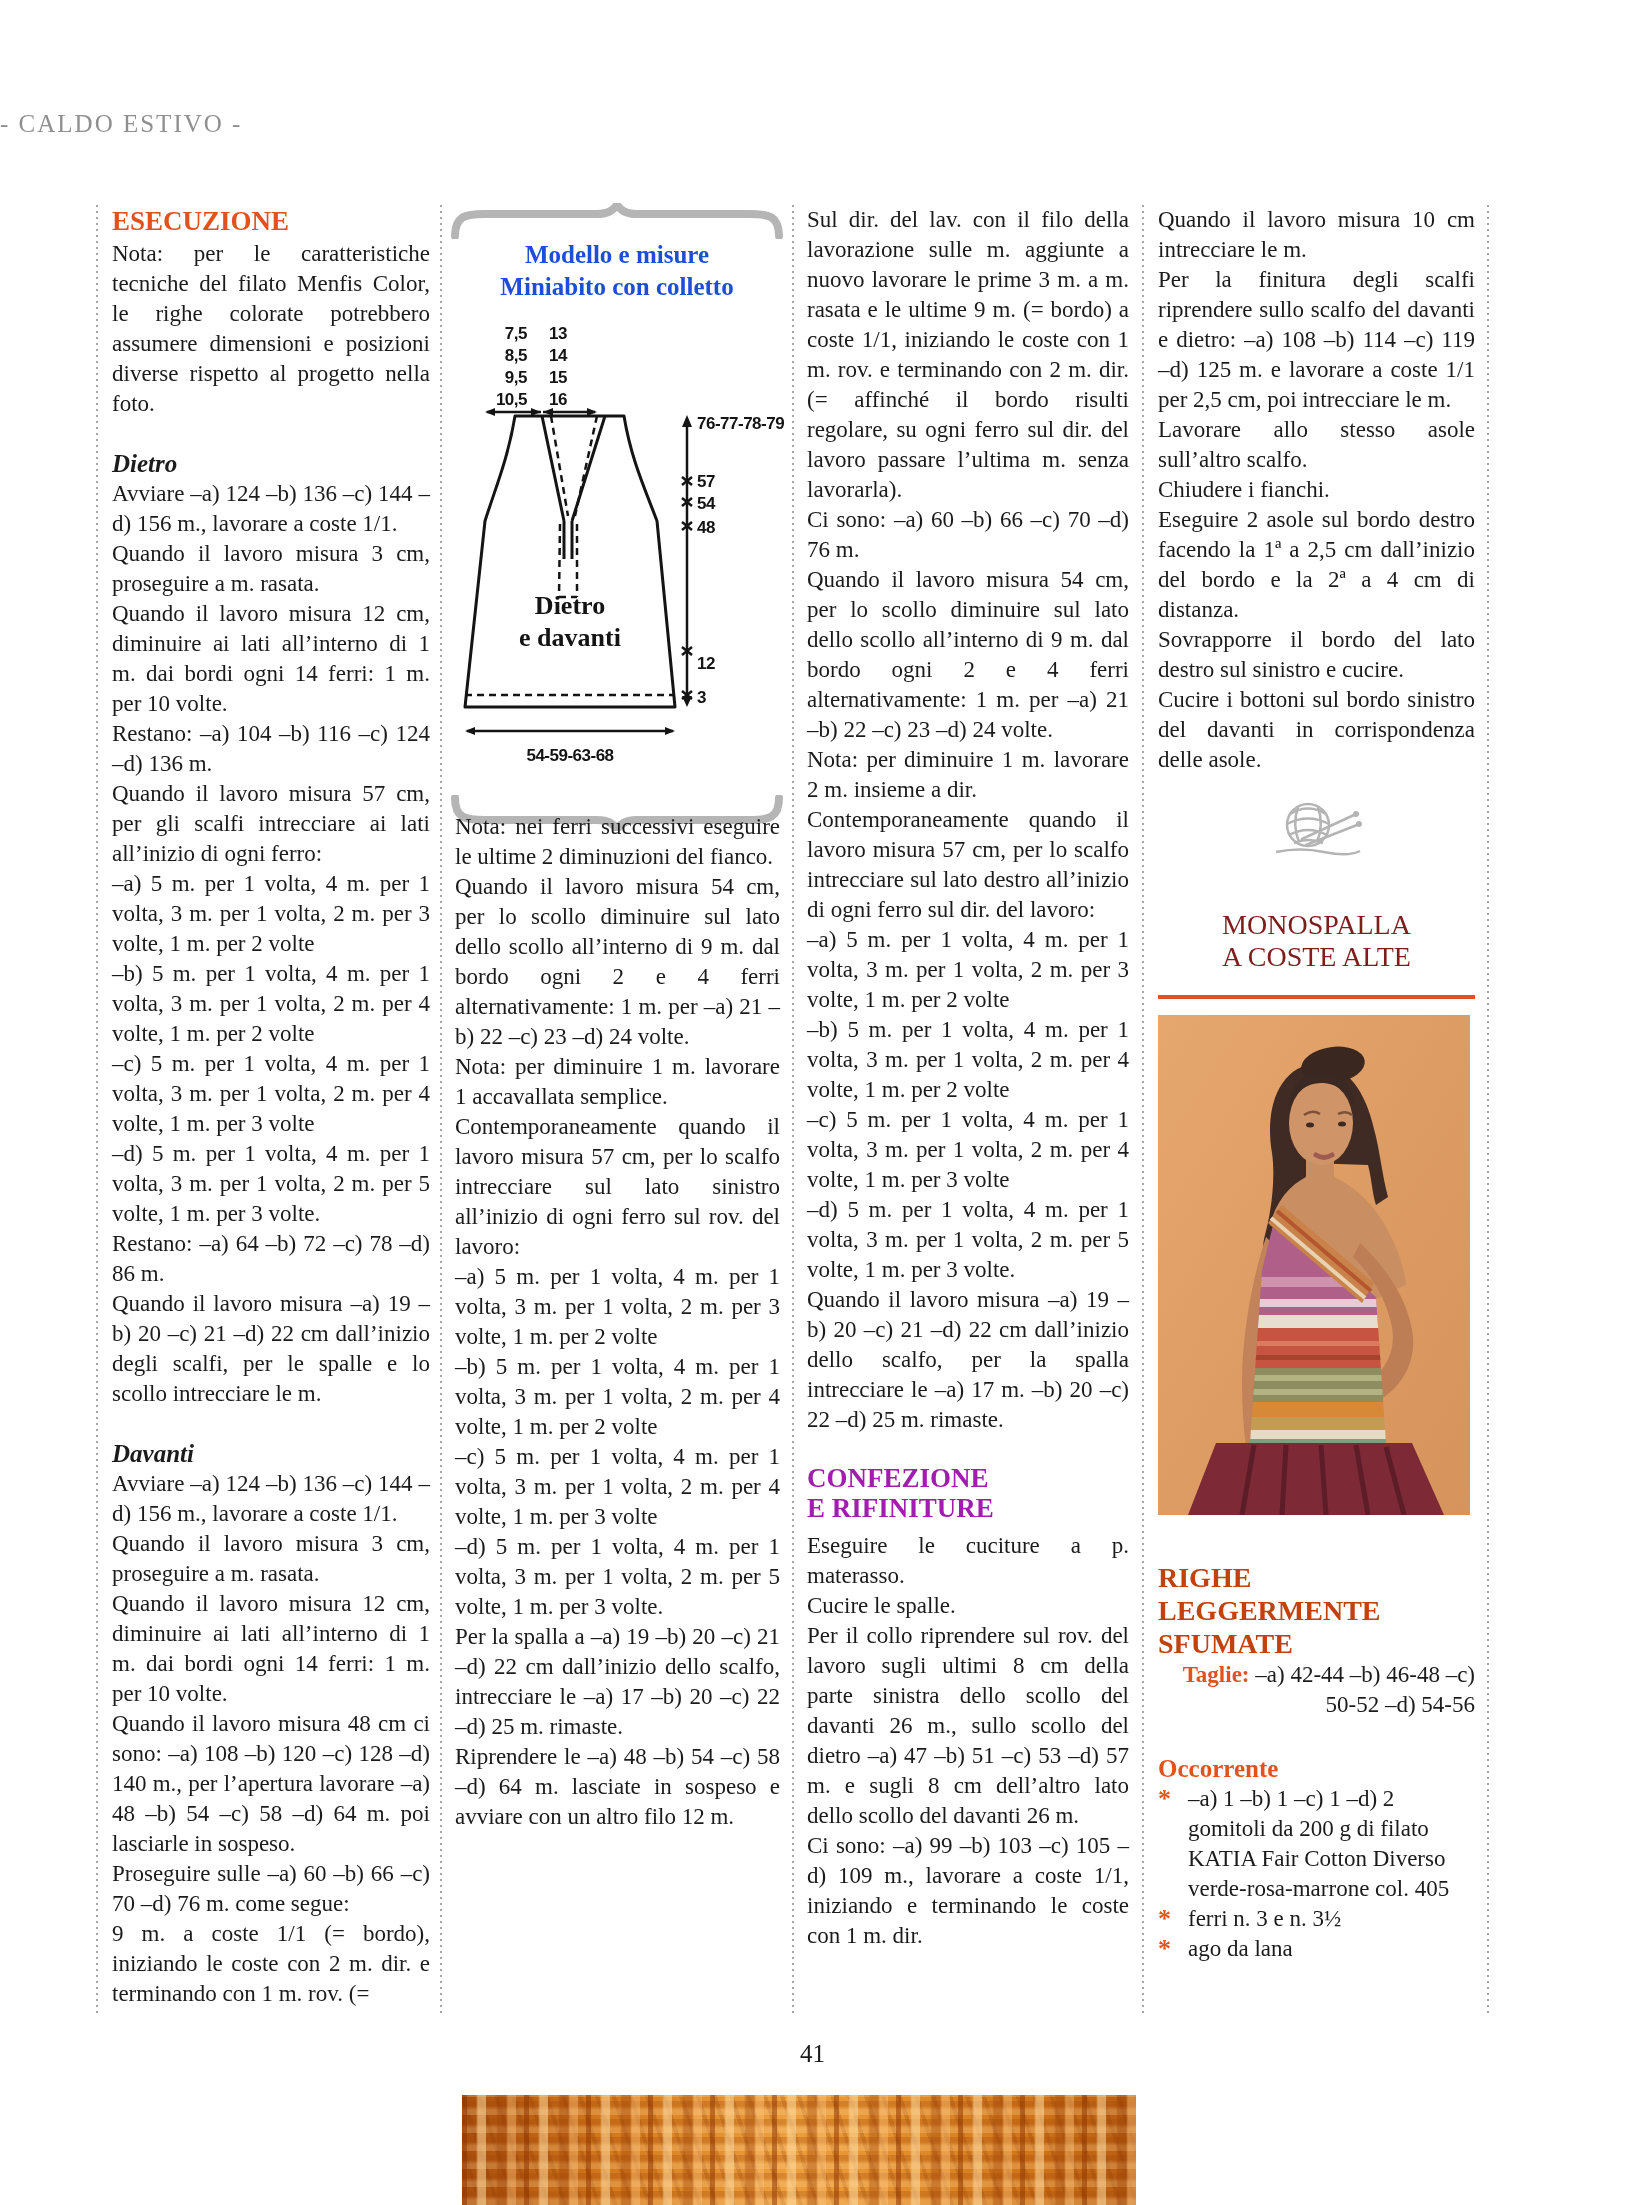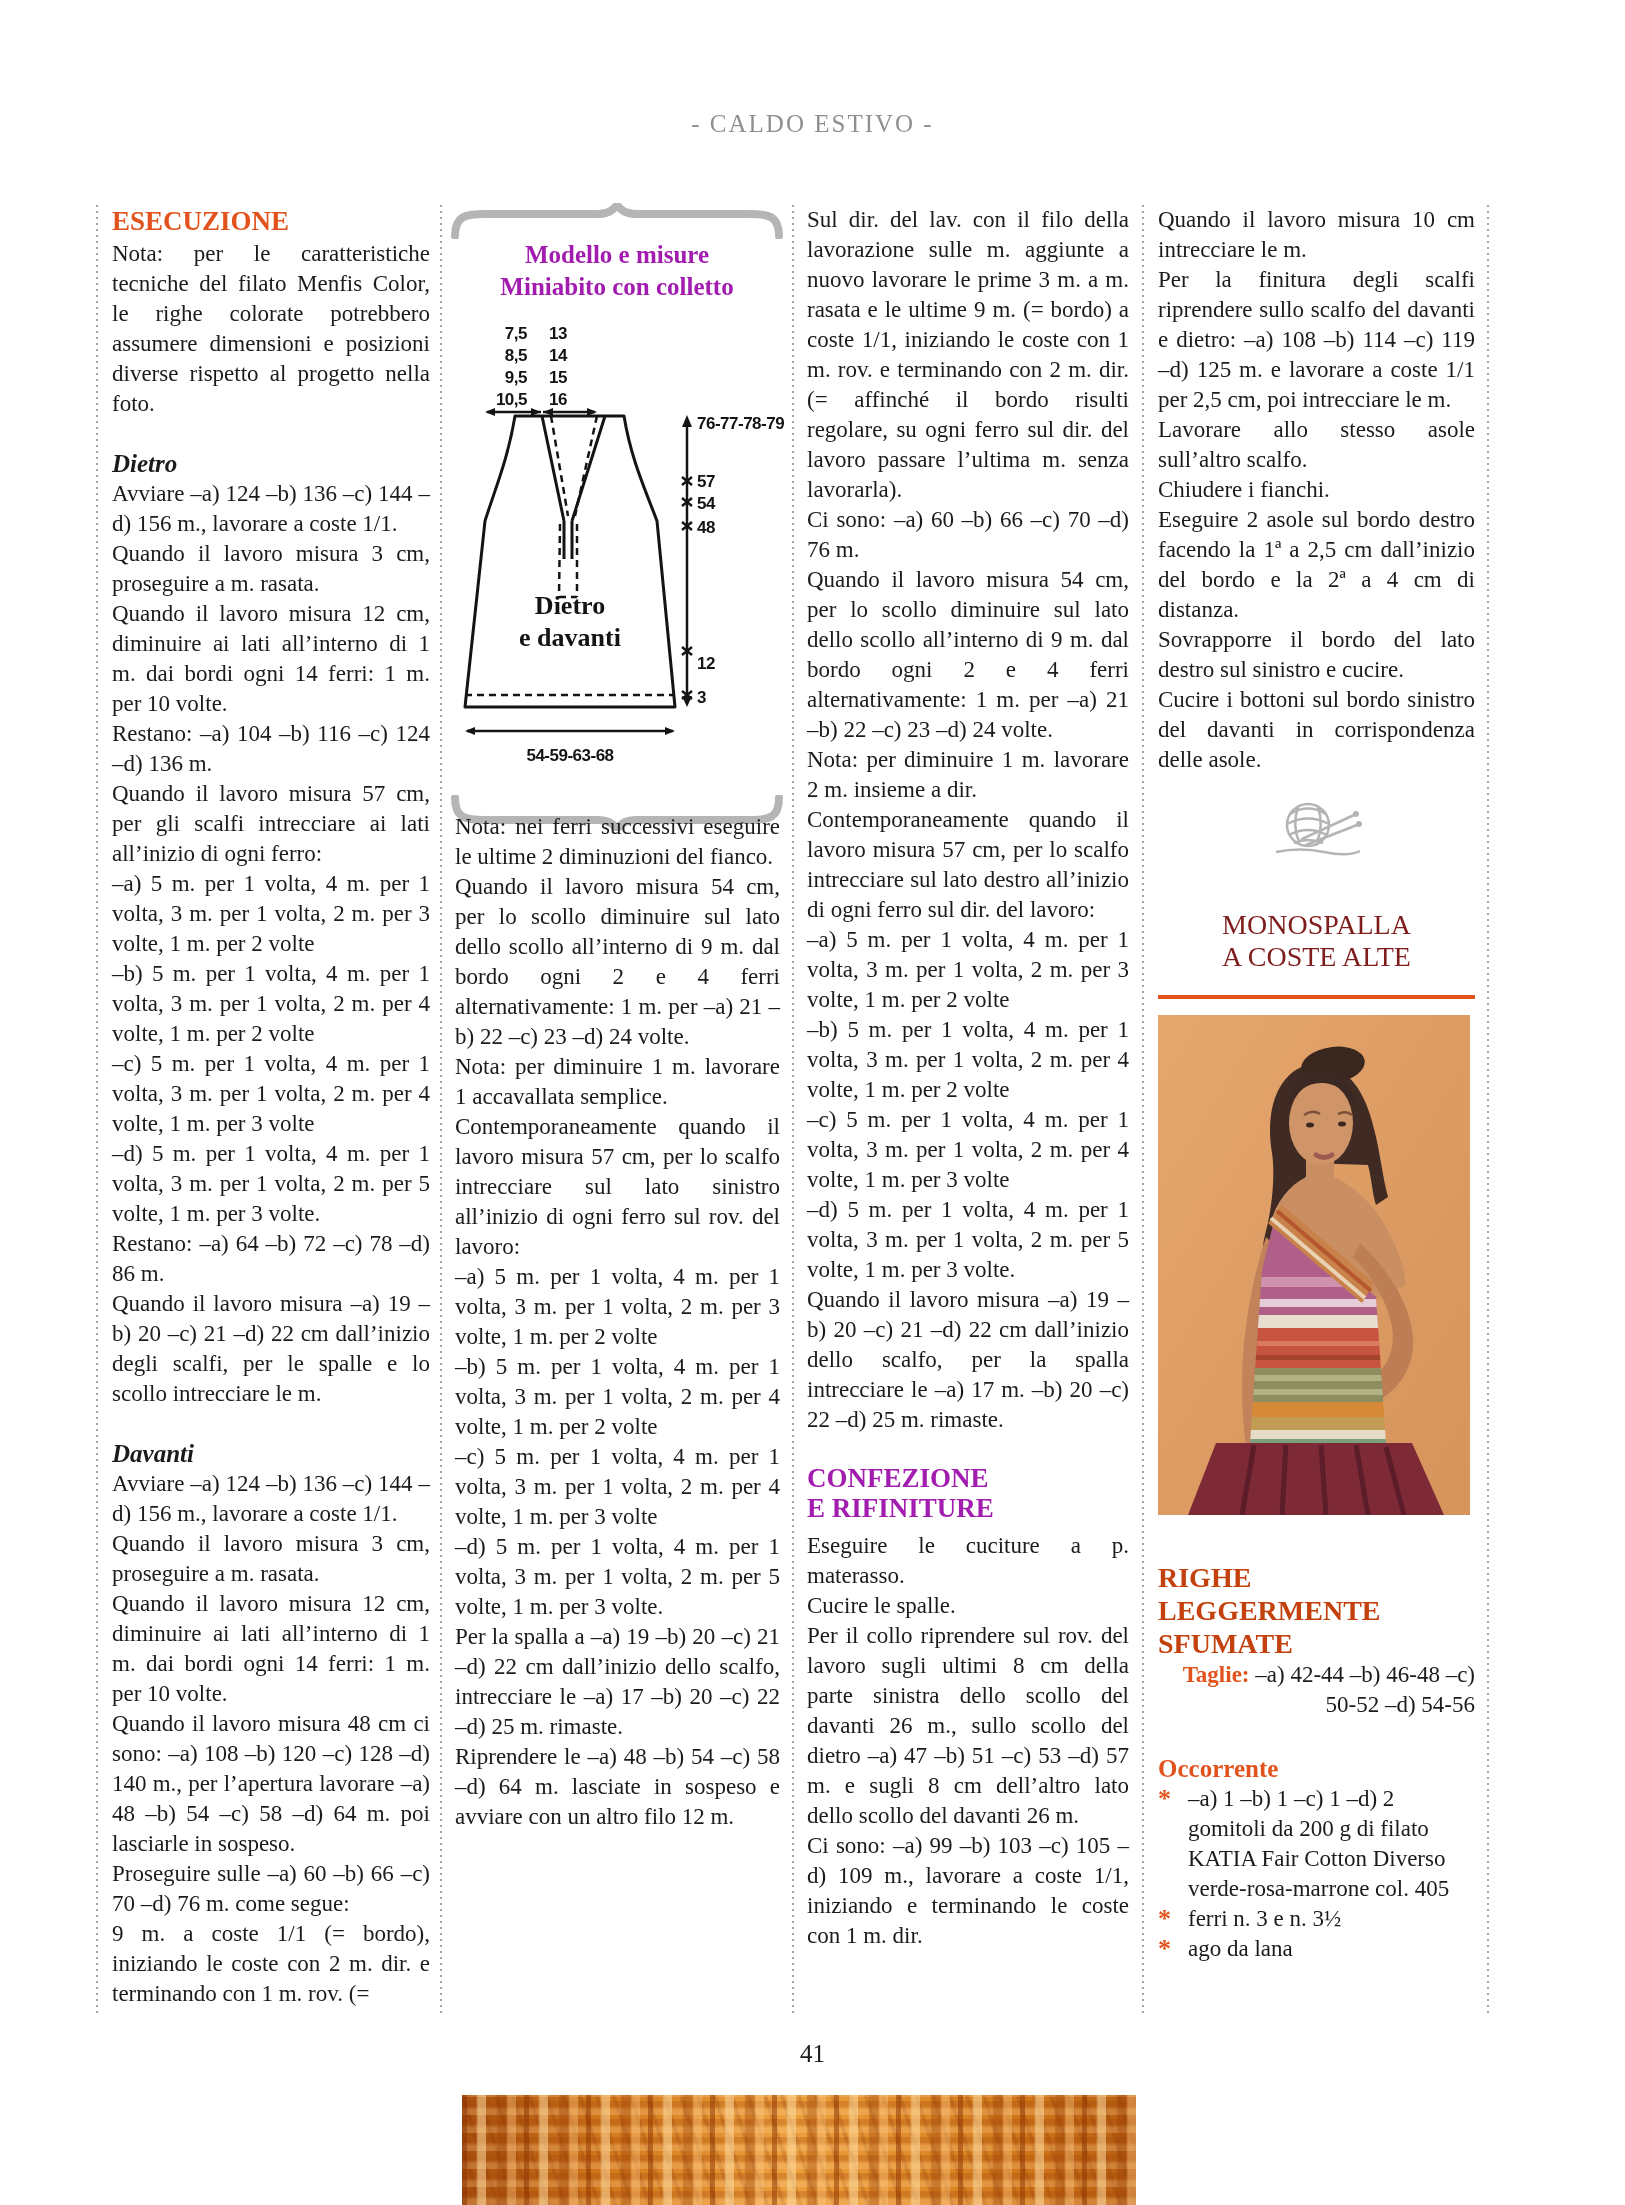--- a/index.html
+++ b/index.html
@@ -1,34 +1,34 @@
 <!DOCTYPE html>
 <html lang="it"><head>
 <meta charset="utf-8">
 <style>
   html,body{margin:0;padding:0;}
   body{width:1625px;height:2205px;position:relative;background:#ffffff;
        font-family:"Liberation Serif",serif;color:#1b1b1b;overflow:hidden;
        -webkit-hyphens:auto;hyphens:auto;}
-  .page-header{position:absolute;top:110px;left:0;width:100%;text-align:center;
+  .page-header{position:absolute;top:110px;left:0;width:100%;
        font-size:25px;letter-spacing:2px;color:#8f8f8f;}
   .divider{position:absolute;top:205px;height:1810px;width:2px;
        background-image:repeating-linear-gradient(180deg,#a5a5a5 0 2px,transparent 2px 6px);}
   .col{position:absolute;top:205px;font-size:23px;line-height:30px;text-align:justify;}
   .col p{margin:0;}
   .lead{font-weight:normal;}
   .h-exec{font-size:27px;line-height:32px;font-weight:bold;color:#e2521c;margin:0 0 2px;text-align:left;}
   .sub{font-style:italic;font-weight:bold;font-size:25px;margin-top:30px;text-align:left;}
   .h-conf{font-size:27px;line-height:30px;font-weight:bold;color:#a21caf;margin:28px 0 8px;text-align:left;}
   
   .diagram{position:absolute;left:441px;top:203px;width:352px;height:650px;}
   .brace{position:absolute;left:10px;width:332px;height:36px;}
   .brace.b2{top:592px;}
   .dg-title{position:absolute;left:0;width:100%;text-align:center;font-weight:bold;
-       color:#a21caf;font-size:25px;line-height:28px;}
+       color:#1d4ed8;font-size:25px;line-height:28px;}
   .dg-t1{top:38px;} .dg-t2{top:70px;}
   .schema{position:absolute;left:6px;top:106px;}
   .num{font-family:"Liberation Sans",sans-serif;font-weight:bold;font-size:17px;letter-spacing:-0.5px;fill:#141414;}
   .dlabel{font-family:"Liberation Serif",serif;font-weight:bold;font-size:26px;fill:#141414;}
   .oln{stroke:#141414;stroke-width:3;fill:none;stroke-linejoin:round;}
   .thin{stroke:#141414;stroke-width:2.5;fill:none;}
   .dash{stroke:#141414;stroke-width:2.5;fill:none;stroke-dasharray:7 5;}
   .ah{fill:#141414;}
   
   .yarn{display:block;margin:20px auto 0;}

